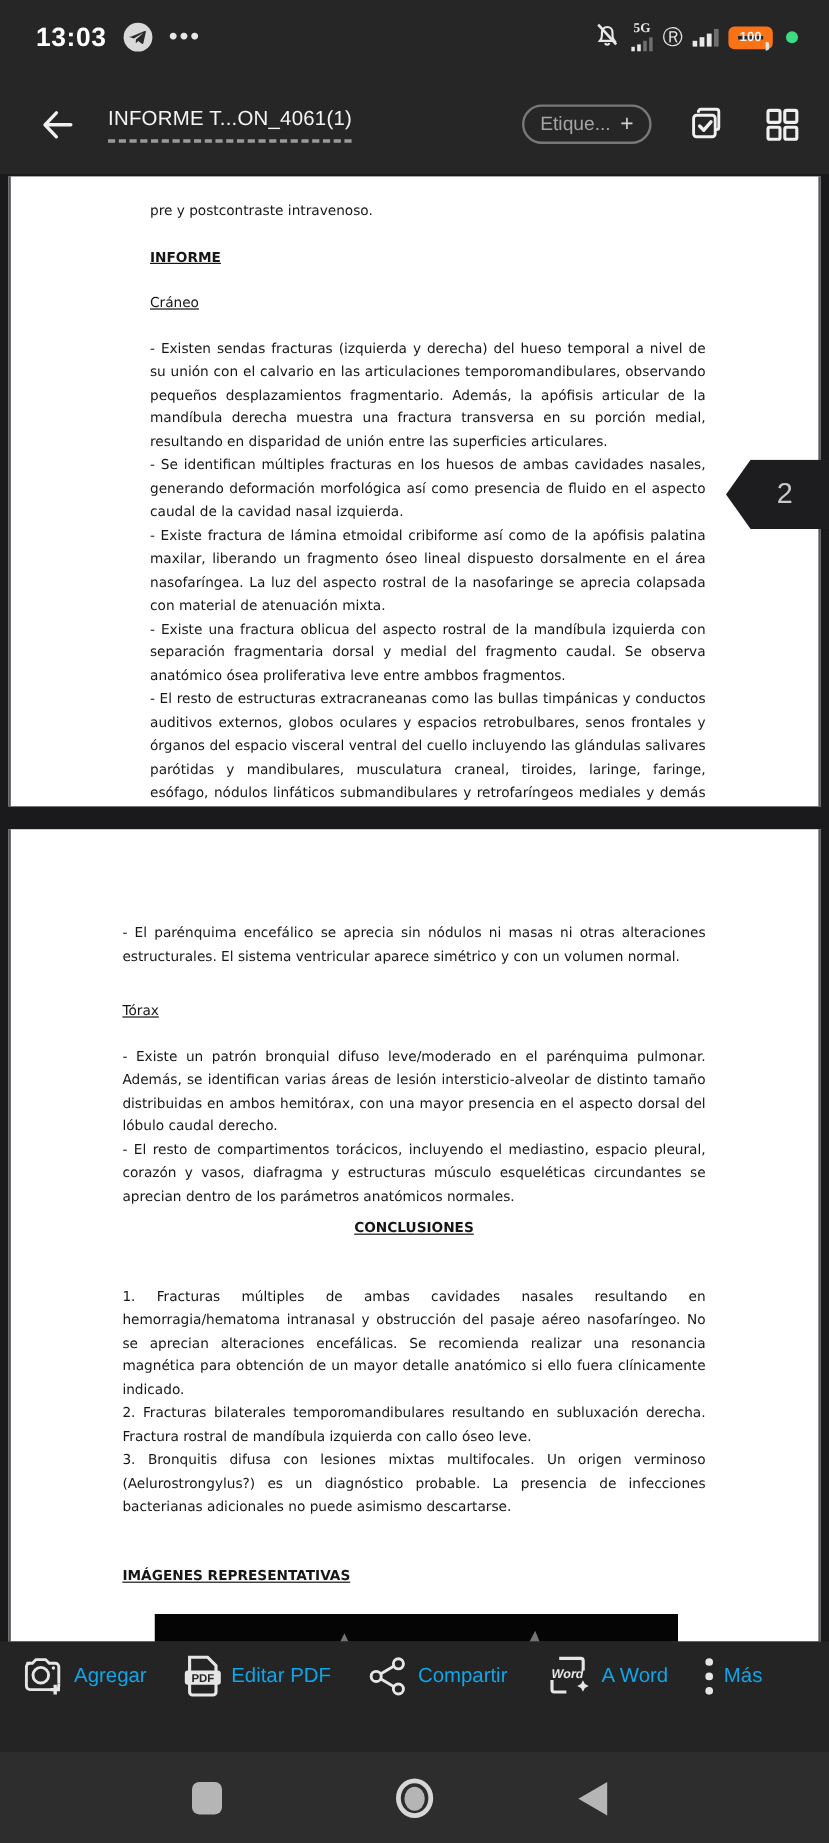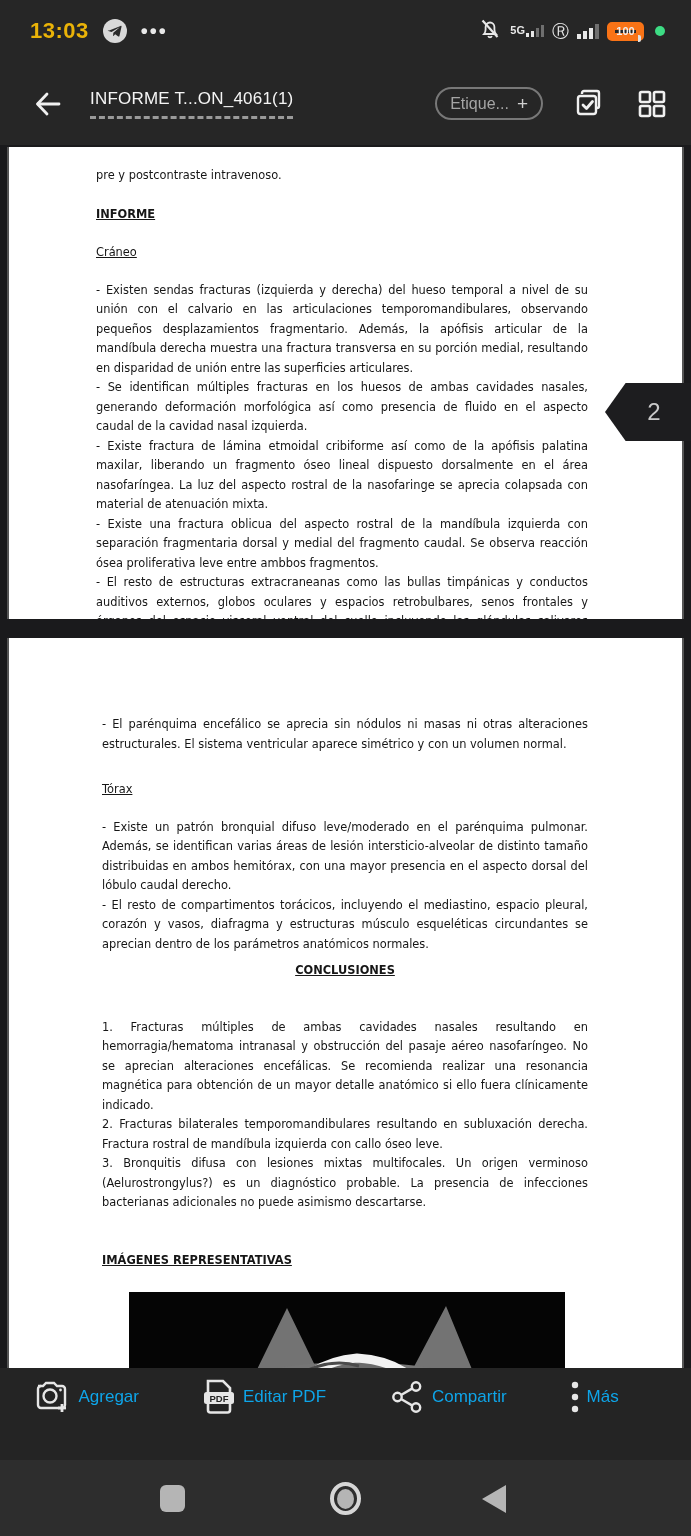--- a/index.html
+++ b/index.html
@@ -11,21 +11,21 @@
     overflow:hidden;
     color:#f0f0f0;
   }
 
   
   .status-bar {
     height:62px; display:flex; align-items:center;
     justify-content:space-between; padding:0 26px 0 30px;
   }
   .sb-left { display:flex; align-items:center; gap:14px; }
-  .sb-time { font-size:22px; font-weight:bold; color:#eab308; letter-spacing:.5px; }
+  .sb-time { font-size:22px; font-weight:bold; color:#ffffff; letter-spacing:.5px; }
   .tg-icon { width:24px; height:24px; border-radius:50%; background:#d9d9d9; position:relative; display:inline-block; }
   .tg-icon svg { position:absolute; inset:0; }
   .sb-dots { color:#e8e8e8; font-size:20px; letter-spacing:2px; font-weight:bold; }
   .sb-right { display:flex; align-items:center; gap:8px; }
   .net-label { font-size:11px; font-weight:bold; color:#e8e8e8; line-height:1; }
   .roaming { font-size:17px; color:#e8e8e8; line-height:1; }
   .battery {
     width:37px; height:19px; border:8px solid #f97316; border-radius:5px;
     display:flex; align-items:center; justify-content:center;
     font-size:11px; font-weight:bold; color:#f0f0f0; position:relative; margin-right:3px;
@@ -54,21 +54,21 @@
   
   .viewer {
     position:absolute; top:145px; left:0; width:691px; height:1223px;
     background:#1a1a1c; overflow:hidden;
   }
   .page {
     background:#ffffff; margin:0 7px; border-left:2px solid #555; border-right:2px solid #555;
     color:#141414;
     font-family:"DejaVu Sans", sans-serif;
   }
-  .page-1 { margin-top:2px; height:472px; padding:6px 94px 0 87px; overflow:hidden; }
+  .page-1 { margin-top:2px; height:525px; padding:6px 94px 0 116px; overflow:hidden; }
   .page-gap { height:19px; }
   .page-2 { height:760px; padding:77px 94px 0 93px; overflow:hidden; }
   .doc-p, .doc-h {
     font-size:11.4px; line-height:19.5px; text-align:justify; color:#161616;
   }
   .doc-h { text-decoration:underline; text-align:left; }
   .doc-h.bold { font-weight:bold; }
   .clip-line { height:4px; overflow:hidden; margin-bottom:9px; }
 
   .m18 { margin-top:18px; }
@@ -130,21 +130,21 @@
     <span class="sb-dots">•••</span>
   </div>
   <div class="sb-right">
     <span>
       <svg width="24" height="24" viewBox="0 0 24 24" fill="none" stroke="#e8e8e8" stroke-width="1.8">
         <path d="M6 17h12c-1.2-1.4-1.6-2.6-1.6-4.5V10c0-2.5-1.9-4.5-4.4-4.5S7.6 7.5 7.6 10v2.5C7.6 14.4 7.2 15.6 6 17z"></path>
         <path d="M10.2 19a1.9 1.9 0 0 0 3.6 0"></path>
         <line x1="4.5" y1="3.5" x2="19.5" y2="20" stroke-width="2.2"></line>
       </svg>
     </span>
-    <span style="display:flex;flex-direction:row;align-items:flex-start;gap:1px;">
+    <span style="display:flex;flex-direction:column;align-items:center;gap:1px;font-family:Liberation Serif, serif;">
       <span class="net-label">5G</span>
       <svg width="18" height="12" viewBox="0 0 18 12">
         <rect x="0" y="8" width="3" height="4" fill="#e8e8e8"></rect>
           <rect x="5" y="6" width="3" height="6" fill="#e8e8e8"></rect>
         <rect x="10" y="3" width="3" height="9" fill="#6f6f6f"></rect>
           <rect x="15" y="0" width="3" height="12" fill="#6f6f6f"></rect>
       </svg>
     </span>
     <span class="roaming">Ⓡ</span>
     <svg width="22" height="15" viewBox="0 0 22 15">
@@ -192,21 +192,21 @@
   <div class="page page-1">
     <div class="clip-line">
       
     </div>
     <p class="doc-p">pre y postcontraste intravenoso.</p>
     <p class="doc-h bold m19">INFORME</p>
     <p class="doc-h m19">Cráneo</p>
     <p class="doc-p m18">- Existen sendas fracturas (izquierda y derecha) del hueso temporal a nivel de su unión con el calvario en las articulaciones temporomandibulares, observando pequeños desplazamientos fragmentario. Además, la apófisis articular de la mandíbula derecha muestra una fractura transversa en su porción medial, resultando en disparidad de unión entre las superficies articulares.</p>
     <p class="doc-p">- Se identifican múltiples fracturas en los huesos de ambas cavidades nasales, generando deformación morfológica así como presencia de fluido en el aspecto caudal de la cavidad nasal izquierda.</p>
     <p class="doc-p">- Existe fractura de lámina etmoidal cribiforme así como de la apófisis palatina maxilar, liberando un fragmento óseo lineal dispuesto dorsalmente en el área nasofaríngea. La luz del aspecto rostral de la nasofaringe se aprecia colapsada con material de atenuación mixta.</p>
-    <p class="doc-p">- Existe una fractura oblicua del aspecto rostral de la mandíbula izquierda con separación fragmentaria dorsal y medial del fragmento caudal. Se observa reacción ósea proliferativa leve entre ambbos fragmentos.</p>
+    <p class="doc-p">- Existe una fractura oblicua del aspecto rostral de la mandíbula izquierda con separación fragmentaria dorsal y medial del fragmento caudal. Se observa anatómico ósea proliferativa leve entre ambbos fragmentos.</p>
     <p class="doc-p">- El resto de estructuras extracraneanas como las bullas timpánicas y conductos auditivos externos, globos oculares y espacios retrobulbares, senos frontales y órganos del espacio visceral ventral del cuello incluyendo las glándulas salivares parótidas y mandibulares, musculatura craneal, tiroides, laringe, faringe, esófago, nódulos linfáticos submandibulares y retrofaríngeos mediales y demás tejidos blandos se aprecian dentro de la normalidad, sin alteraciones morfológicas o captaciones anómalas de contraste.</p>
   </div>
 
   <div class="page-gap"></div>
 
   <div class="page page-2">
     <p class="doc-p">- El parénquima encefálico se aprecia sin nódulos ni masas ni otras alteraciones estructurales. El sistema ventricular aparece simétrico y con un volumen normal.</p>
     <p class="doc-h m26">Tórax</p>
     <p class="doc-p m18">- Existe un patrón bronquial difuso leve/moderado en el parénquima pulmonar. Además, se identifican varias áreas de lesión intersticio-alveolar de distinto tamaño distribuidas en ambos hemitórax, con una mayor presencia en el aspecto dorsal del lóbulo caudal derecho.</p>
     <p class="doc-p">- El resto de compartimentos torácicos, incluyendo el mediastino, espacio pleural, corazón y vasos, diafragma y estructuras músculo esqueléticas circundantes se aprecian dentro de los parámetros anatómicos normales.</p>
@@ -279,20 +279,31 @@
         <circle cx="27" cy="7.5" r="4.2"></circle>
           <circle cx="8.5" cy="18" r="4.2"></circle>
           <circle cx="27" cy="28.5" r="4.2"></circle>
         <line x1="12.5" y1="15.8" x2="23" y2="9.6"></line>
           <line x1="12.5" y1="20.2" x2="23" y2="26.4"></line>
       </svg>
     </span>
     <span class="a-label">Compartir</span>
   </div>
 
+  <div class="action">
+    <span class="a-icon">
+      <svg width="42" height="38" viewBox="0 0 42 38" fill="none" stroke="#e6e6e6" stroke-width="2.6">
+        <path d="M14 4 h18 a2 2 0 0 1 2 2 v8"></path>
+        <path d="M8 22 v8 a2 2 0 0 0 2 2 h10"></path>
+        <text x="21" y="20.5" text-anchor="middle" font-family="Liberation Sans, sans-serif" font-size="10.5" font-weight="bold" font-style="italic" fill="#e6e6e6" stroke="none">Word</text>
+        <path d="M29 27 l3.2 1.6 1.6 3.2 1.6-3.2 3.2-1.6-3.2-1.6-1.6-3.2-1.6 3.2 z" fill="#e6e6e6" stroke="none"></path>
+      </svg>
+    </span>
+    <span class="a-label">A Word</span>
+  </div>
 
   <div class="action">
     <span class="a-icon">
       <svg width="10" height="36" viewBox="0 0 10 36">
         <circle cx="5" cy="6" r="3.2" fill="#e6e6e6"></circle>
           <circle cx="5" cy="18" r="3.2" fill="#e6e6e6"></circle>
           <circle cx="5" cy="30" r="3.2" fill="#e6e6e6"></circle>
       </svg>
     </span>
     <span class="a-label">Más</span>

